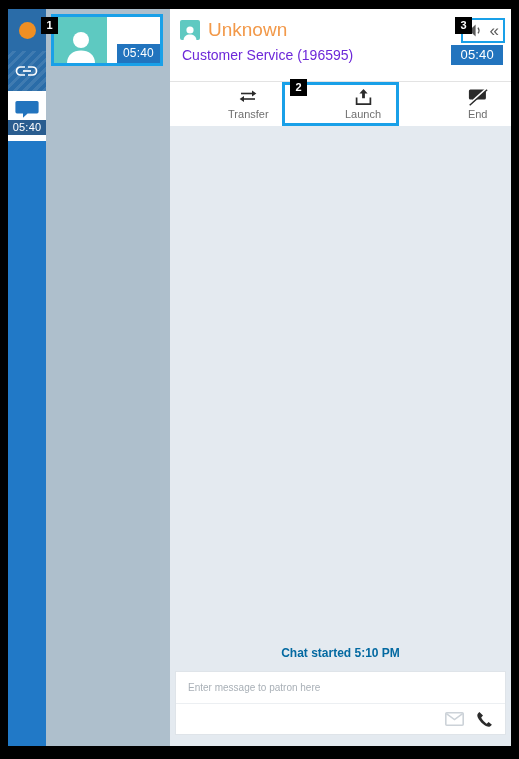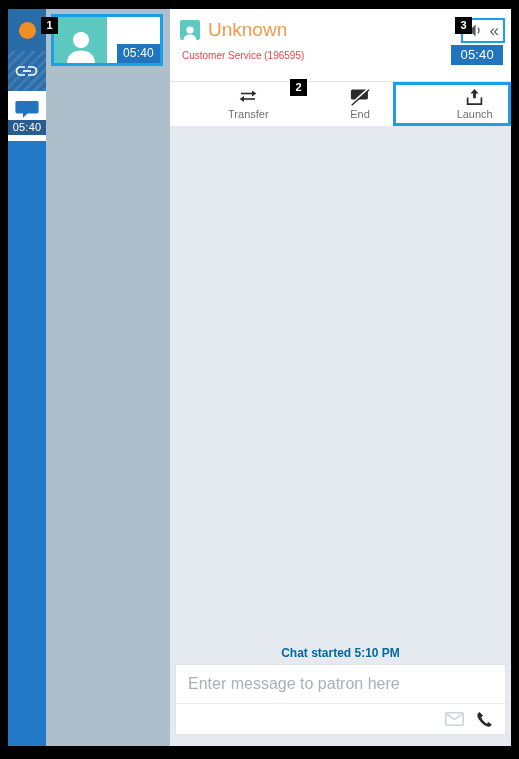--- a/index.html
+++ b/index.html
@@ -79,21 +79,21 @@
     width:20px;height:20px;background:#5ec9c1;border-radius:2px;
     display:flex;align-items:flex-end;justify-content:center;flex:0 0 auto;
   }
   .title-txt{
     color:#f2994a;font-size:19px;line-height:22px;font-weight:400;
   }
   .sub-row{
     display:flex;align-items:center;justify-content:space-between;
     padding:4px 0 0 12px;
   }
-  .sub-txt{color:#ef4444;font-size:10px;}
+  .sub-txt{color:#6d28d9;font-size:14px;}
   .head-timer{
     background:#2274be;color:#fff;font-size:13px;
     padding:2px 9px 3px 9px;letter-spacing:.2px;margin-right:8px;
   }
   .head-tools{
     position:absolute;right:6px;top:9px;
     display:flex;align-items:center;gap:6px;
     border:2px solid #19a0e8;padding:2px 4px;background:#fff;
   }
   .chev{color:#5a5a5a;font-size:17px;line-height:17px;}
@@ -117,21 +117,21 @@
     position:absolute;left:0;right:0;bottom:16px;text-align:center;
     font-size:12px;font-weight:bold;color:#0369a1;
   }
   
   .composer{
     position:absolute;left:5px;right:5px;bottom:11px;
     background:#fff;border:1px solid #dfe4e9;box-sizing:border-box;
   }
   .composer-input{
     width:100%;border:0;outline:0;box-sizing:border-box;
-    padding:10px 12px;font-size:16px;color:#333;
+    padding:10px 12px;font-size:10px;color:#333;
     font-family:"Liberation Sans","DejaVu Sans",sans-serif;
     background:transparent;
   }
   .composer-input::placeholder{color:#a9b0b7;}
   .composer-actions{
     border-top:1px solid #eceff2;height:30px;
     display:flex;align-items:center;justify-content:flex-end;gap:12px;
     padding-right:12px;
   }
   
@@ -224,35 +224,35 @@
           <g stroke="#2b2b2b" stroke-width="1.6" fill="none">
             <path d="M3 5.5 H15"></path>
                 <path d="M17 11 H5"></path>
           </g>
           <path d="M14 2.6 L18.4 5.5 L14 8.4 z" fill="#2b2b2b"></path>
           <path d="M6 8.1 L1.6 11 L6 13.9 z" fill="#2b2b2b"></path>
         </svg>
         <span class="tool-lbl">Transfer</span>
       </div>
 
+      <div class="tool sel">
+        <svg width="17" height="18" viewBox="0 0 17 18">
+          <path d="M8.5 1 L12.6 5.6 H9.9 v4.6 H7.1 V5.6 H4.4 z" fill="#2b2b2b"></path>
+          <path d="M1.6 9.4 v6.8 h13.8 V9.4" fill="none" stroke="#2b2b2b" stroke-width="1.7"></path>
+        </svg>
+        <span class="tool-lbl">Launch</span>
+      </div>
+
       <div class="tool">
         <svg width="20" height="18" viewBox="0 0 20 18">
           <path d="M2.4 1.4 h14 a1.5 1.5 0 0 1 1.5 1.5 v7.2 a1.5 1.5 0 0 1 -1.5 1.5 H8.5 l-4 3.4 v-3.4 H2.4 A1.5 1.5 0 0 1 .9 10.1 V2.9 A1.5 1.5 0 0 1 2.4 1.4 z" fill="#2b2b2b"></path>
           <path d="M1 16.4 L18.4 .9" stroke="#ffffff" stroke-width="2.1"></path>
           <path d="M1.7 17.2 L19.1 1.7" stroke="#2b2b2b" stroke-width="1.5"></path>
         </svg>
         <span class="tool-lbl">End</span>
-      </div>
-
-      <div class="tool sel">
-        <svg width="17" height="18" viewBox="0 0 17 18">
-          <path d="M8.5 1 L12.6 5.6 H9.9 v4.6 H7.1 V5.6 H4.4 z" fill="#2b2b2b"></path>
-          <path d="M1.6 9.4 v6.8 h13.8 V9.4" fill="none" stroke="#2b2b2b" stroke-width="1.7"></path>
-        </svg>
-        <span class="tool-lbl">Launch</span>
       </div>
     </div>
 
     <div class="body">
       <div class="sys-note">Chat started 5:10 PM</div>
     </div>
 
     <div class="composer">
       <input class="composer-input" type="text" placeholder="Enter message to patron here" style="">
       <div class="composer-actions">

